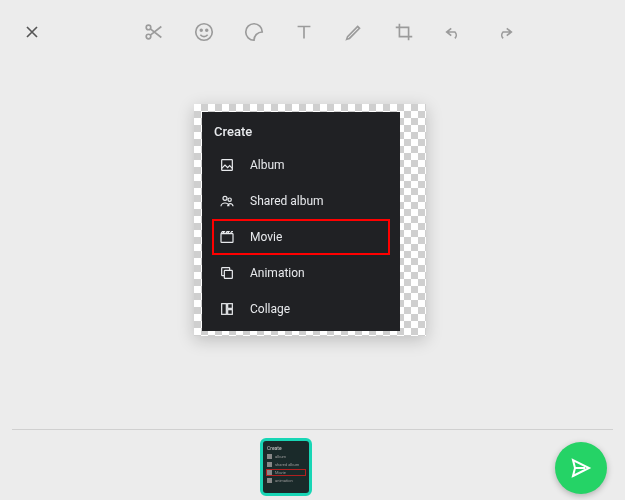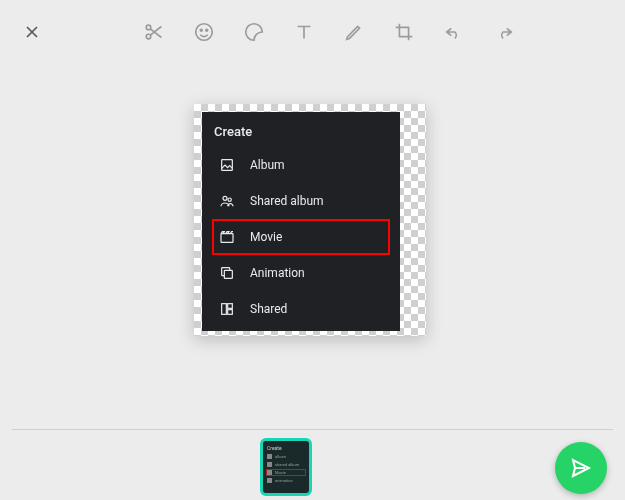--- a/index.html
+++ b/index.html
@@ -258,21 +258,21 @@
     </div>
 
     <div class="menu-item">
       <span class="menu-icon">
         <svg width="16" height="16" viewBox="0 0 24 24" fill="none" stroke="currentColor" stroke-width="1.8">
             <rect x="4" y="4" width="7" height="16"></rect>
             <rect x="13" y="4" width="7" height="7"></rect>
             <rect x="13" y="13" width="7" height="7"></rect>
           </svg>
       </span>
-      <span class="menu-label">Shared</span>
+      <span class="menu-label">Collage</span>
     </div>
 
   </div>
 </div>
 
 <div class="divider"></div>
 
 <div class="thumb">
   <div class="thumb-inner">
     <div class="thumb-title">Create</div>

